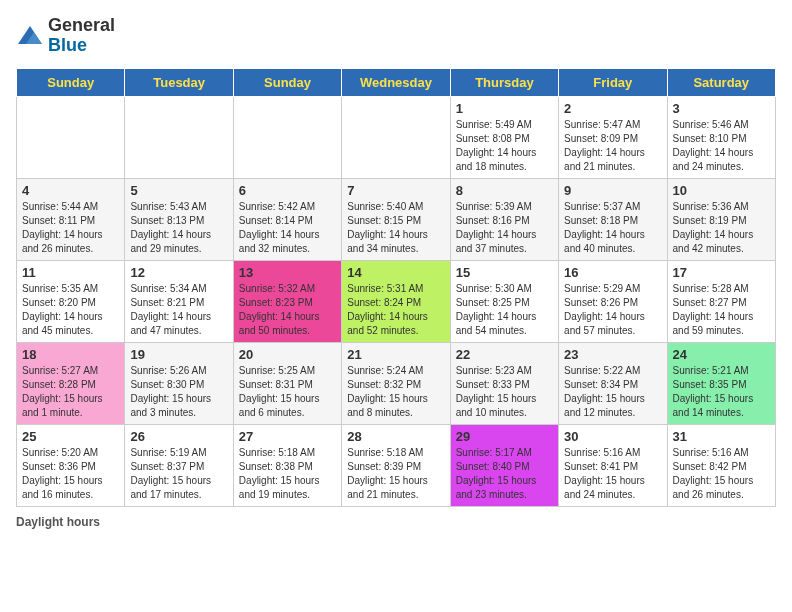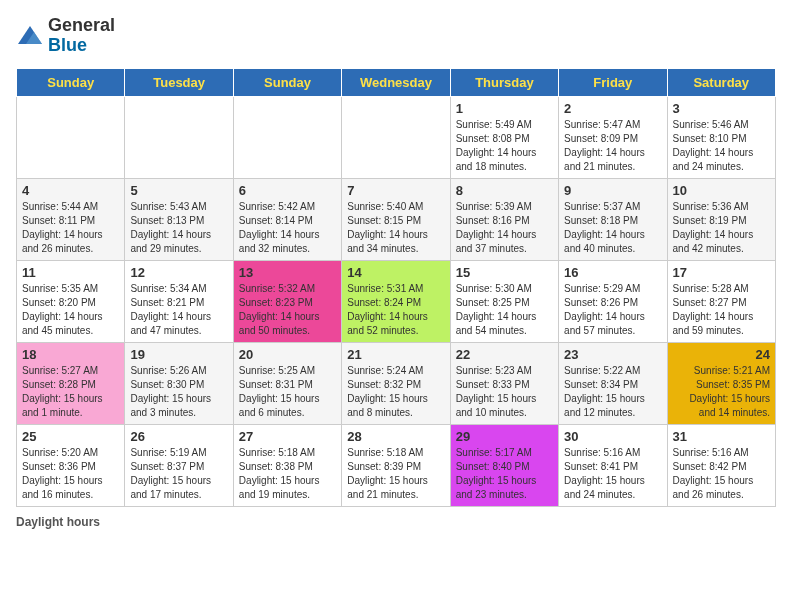--- a/index.html
+++ b/index.html
@@ -228,21 +228,21 @@
           <div class="cell-info">Sunrise: 5:24 AM<br>Sunset: 8:32 PM<br>Daylight: 15 hours and 8 minutes.</div>
         </td>
         <td style="background-color: rgb(245, 245, 245);">
           <span class="day-num">22</span>
           <div class="cell-info">Sunrise: 5:23 AM<br>Sunset: 8:33 PM<br>Daylight: 15 hours and 10 minutes.</div>
         </td>
         <td style="background-color: rgb(245, 245, 245);">
           <span class="day-num">23</span>
           <div class="cell-info">Sunrise: 5:22 AM<br>Sunset: 8:34 PM<br>Daylight: 15 hours and 12 minutes.</div>
         </td>
-        <td style="background-color: #eab308; text-align: right;">
+        <td style="background-color: #86efac;">
           <span class="day-num">24</span>
           <div class="cell-info">Sunrise: 5:21 AM<br>Sunset: 8:35 PM<br>Daylight: 15 hours and 14 minutes.</div>
         </td>
       </tr>
       <tr>
         <td style="background-color: rgb(255, 255, 255);">
           <span class="day-num">25</span>
           <div class="cell-info">Sunrise: 5:20 AM<br>Sunset: 8:36 PM<br>Daylight: 15 hours and 16 minutes.</div>
         </td>
         <td style="background-color: rgb(255, 255, 255);">

